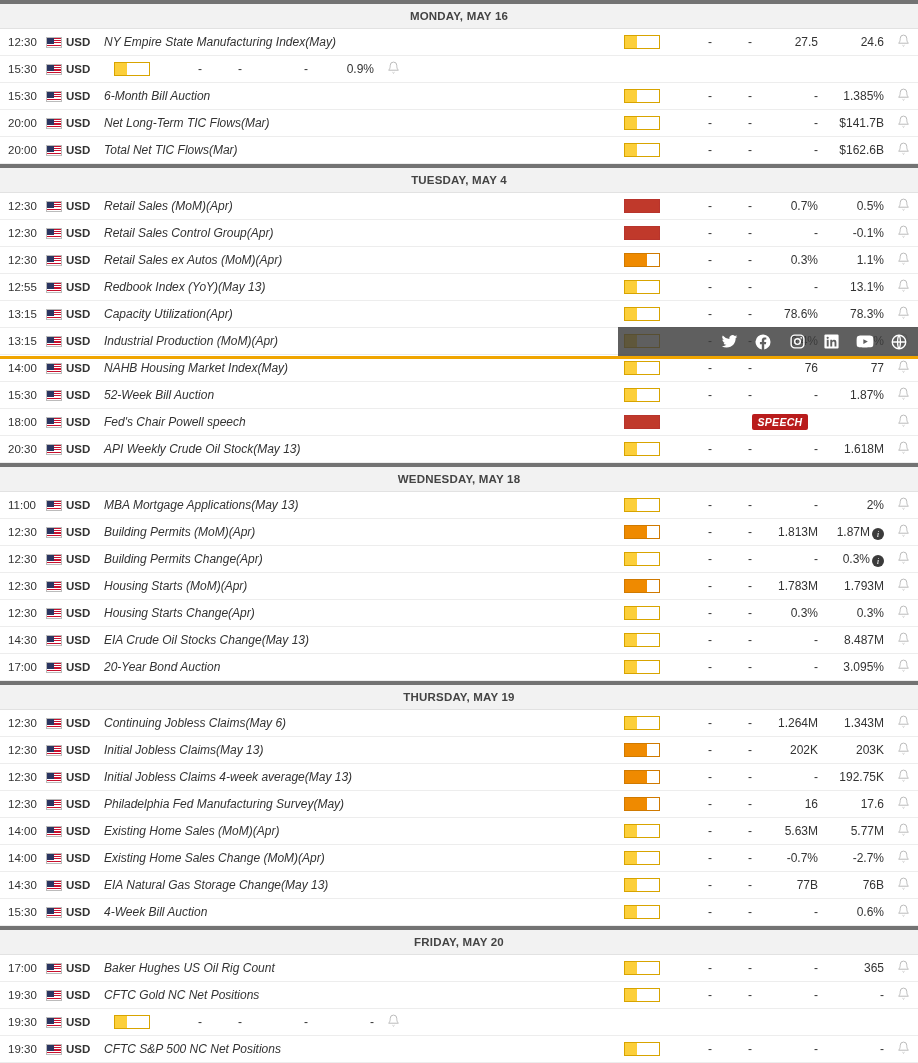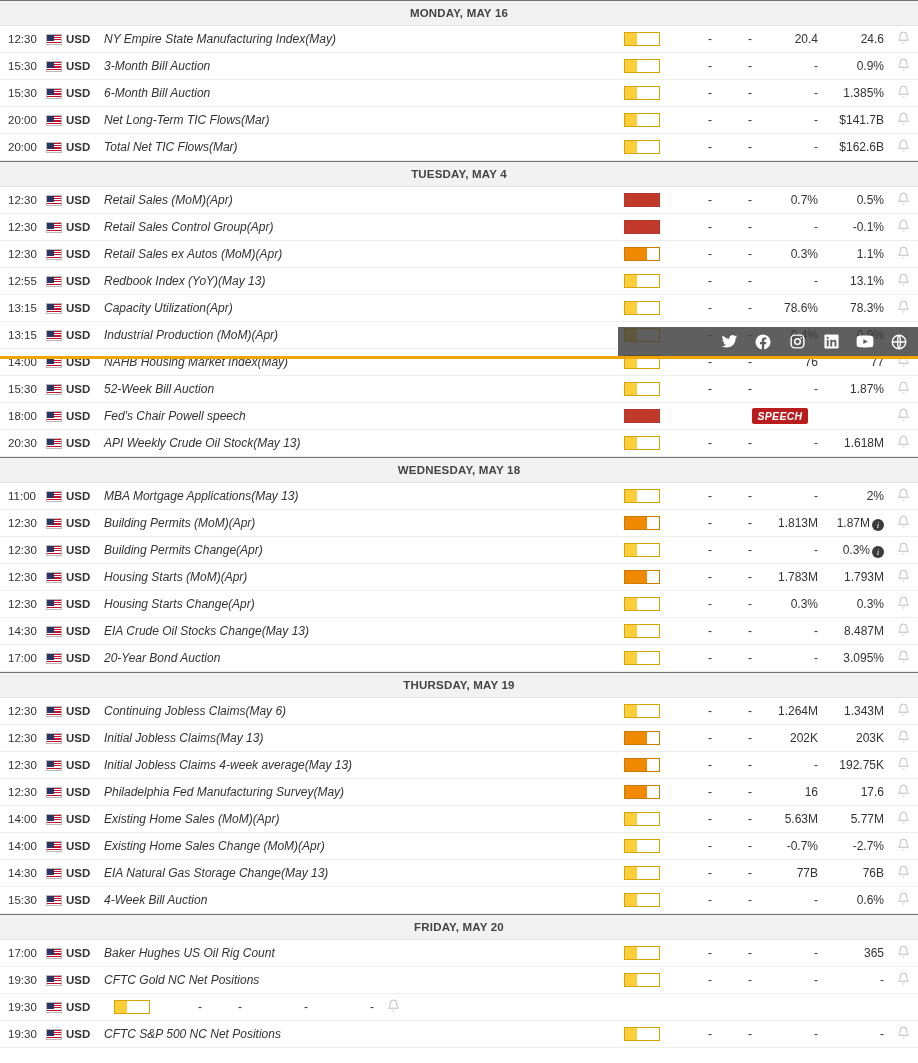--- a/index.html
+++ b/index.html
@@ -16,21 +16,21 @@
     position: relative;
   }
   .day-header {
     background: #f2f2f2;
     text-align: center;
     font-weight: bold;
     font-size: 11.5px;
     color: #444;
     letter-spacing: 0.2px;
     padding: 6px 0 6px 0;
-    border-top: 1px solid #737373;
+    border-top: 4px solid #737373;
     border-bottom: 1px solid #e2e2e2;
   }
   .row {
     display: flex;
     align-items: center;
     height: 27px;
     border-bottom: 1px solid #ededed;
     background: #fff;
   }
   .c-time {
@@ -195,34 +195,33 @@
         <span class="cur-label">USD</span>
       </div>
       <div class="c-event">NY Empire State Manufacturing Index(May)</div>
       <div class="c-impact">
         <div class="bar">
           <i style="width: 35%;"></i>
         </div>
       </div>
       <div class="c-num c-a">-</div>
       <div class="c-num c-c">-</div>
-      <div class="c-num c-f">20.4</div>
+      <div class="c-num c-f">27.5</div>
       <div class="c-num c-p">24.6</div>
       <div class="c-bell"><svg viewBox="0 0 24 24" width="13" height="13" fill="none" stroke="#b9b9b9" stroke-width="1.8">
           <path d="M18 8a6 6 0 1 0-12 0c0 7-3 9-3 9h18s-3-2-3-9"></path>
           <path d="M13.7 21a2 2 0 0 1-3.4 0"></path>
         </svg></div>
     </div>
     <div class="row">
       <div class="c-time">15:30</div>
       <div class="c-cur">
         <span class="flag"></span>
         <span class="cur-label">USD</span>
       </div>
-      <div class="c-event">3-Month Bill Auction</div>
       <div class="c-impact">
         <div class="bar">
           <i style="width: 35%;"></i>
         </div>
       </div>
       <div class="c-num c-a">-</div>
       <div class="c-num c-c">-</div>
       <div class="c-num c-f">-</div>
       <div class="c-num c-p">0.9%</div>
       <div class="c-bell"><svg viewBox="0 0 24 24" width="13" height="13" fill="none" stroke="#b9b9b9" stroke-width="1.8">

